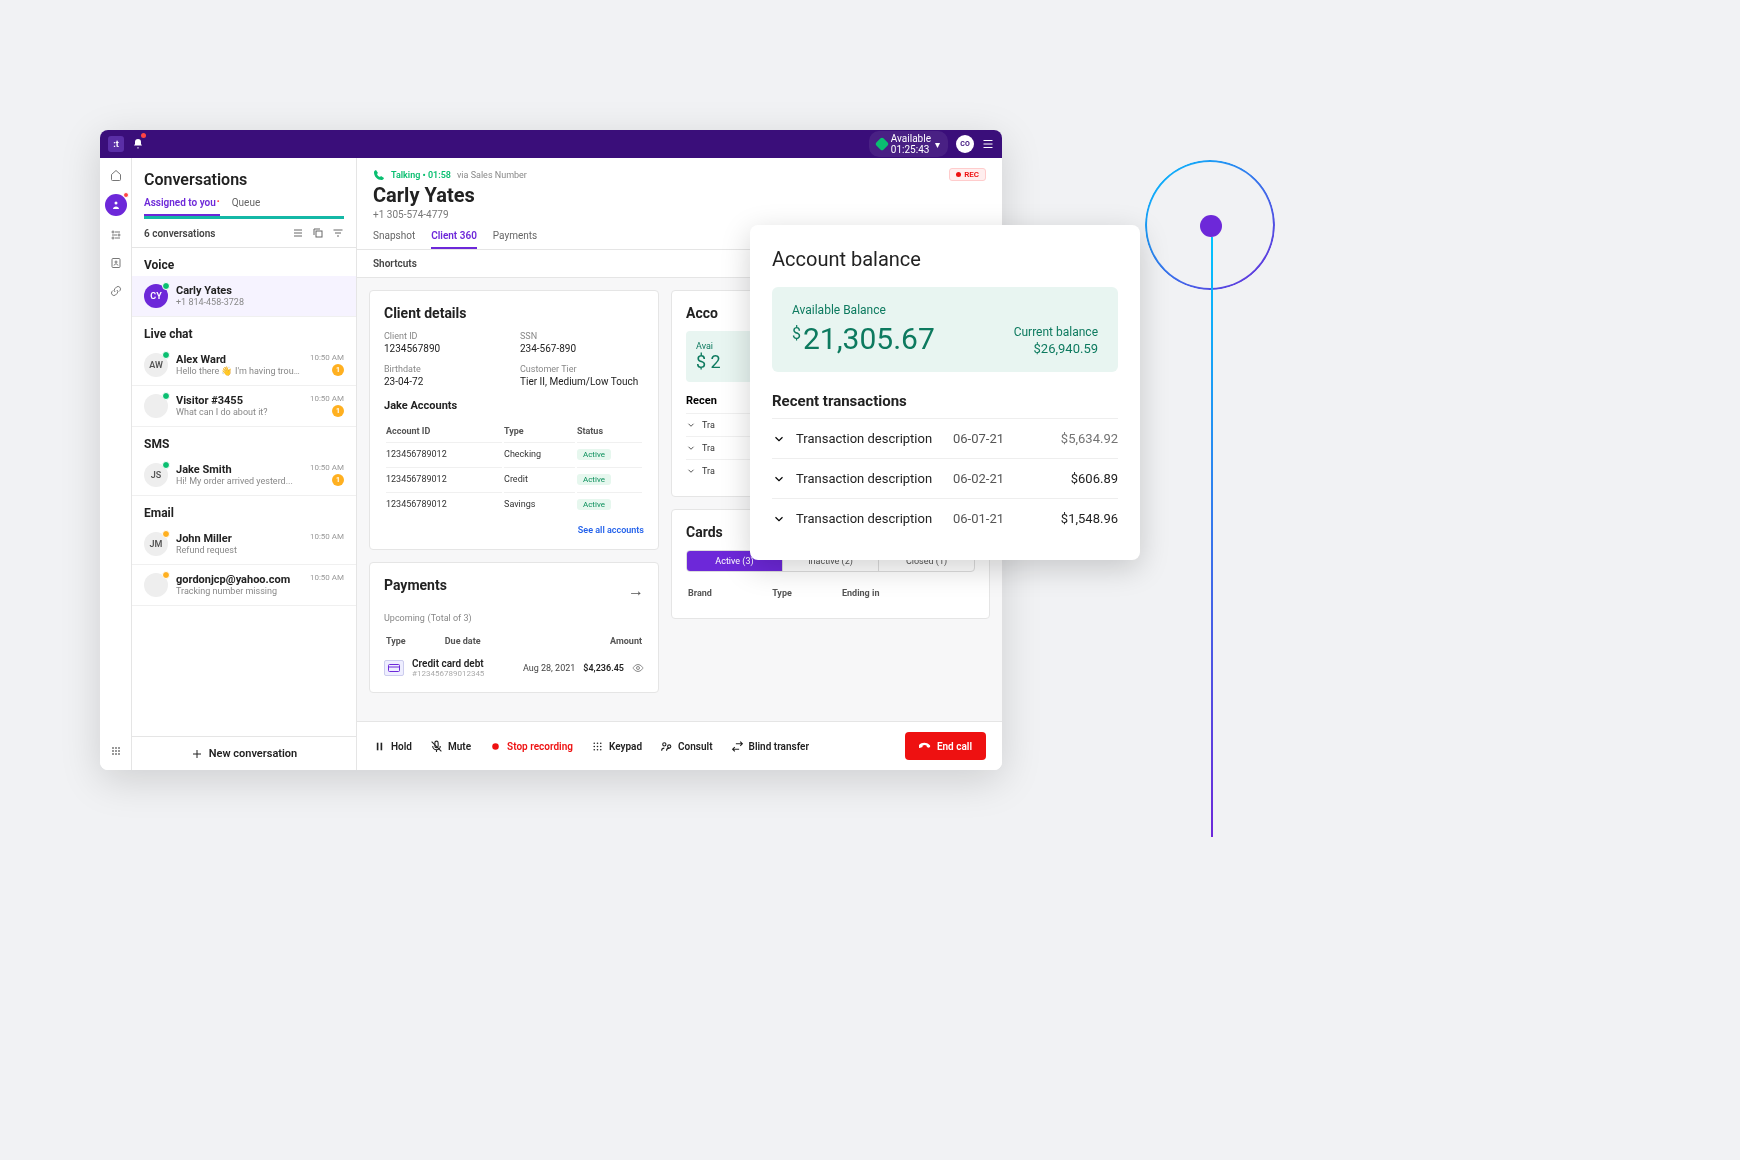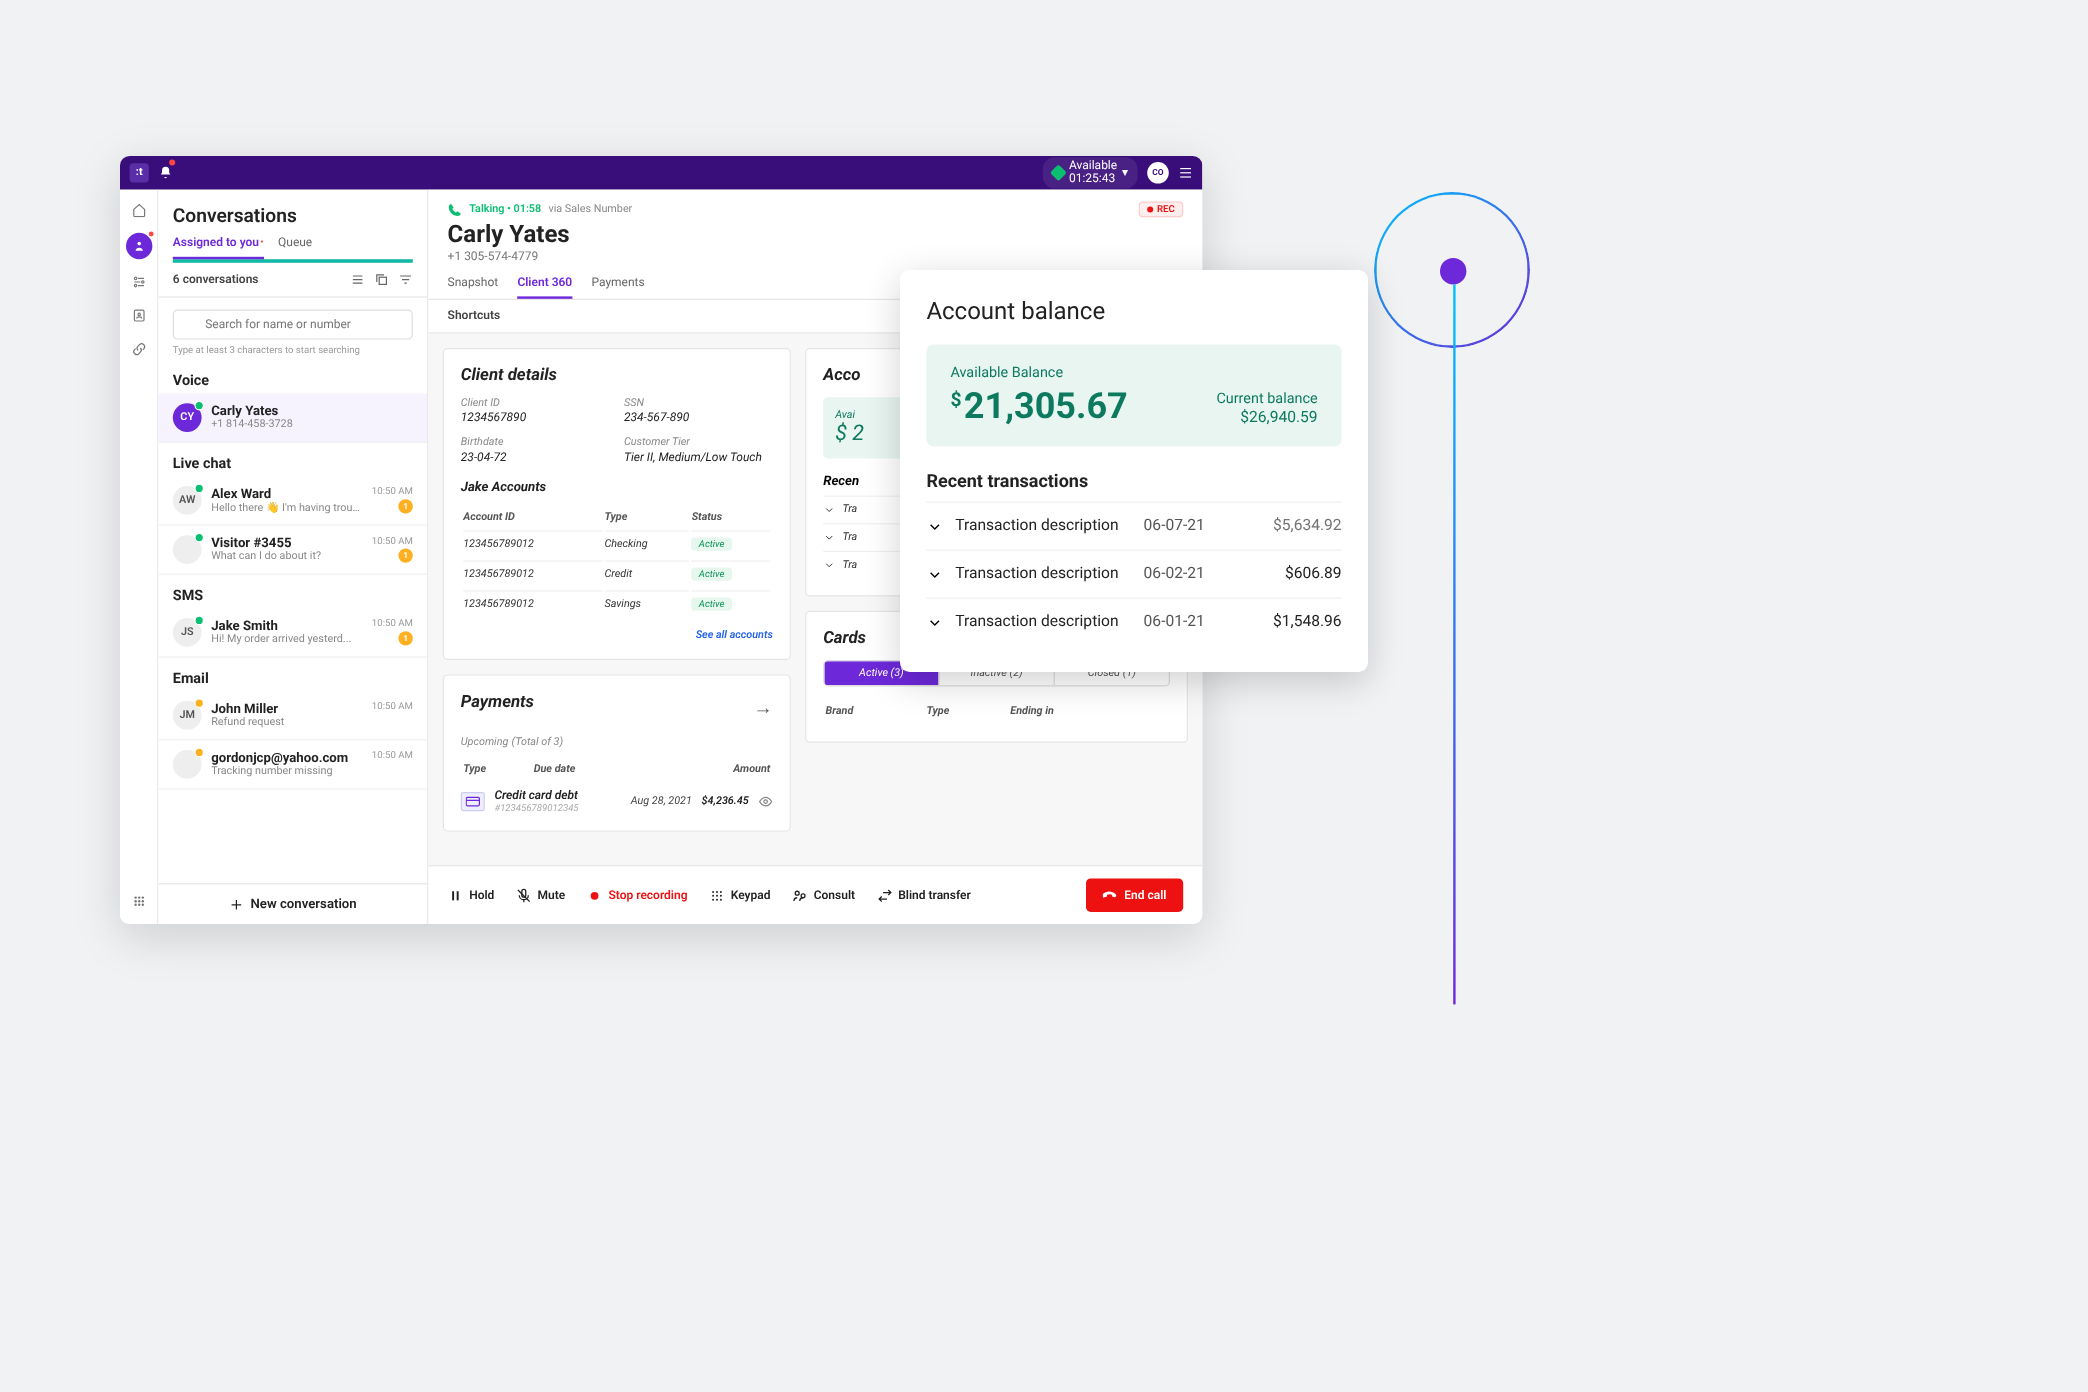--- a/index.html
+++ b/index.html
@@ -68,21 +68,21 @@
 .rec-badge { margin-left: auto; background: #fee; color: #e11; border: 1px solid #fcc; border-radius: 3px; padding: 1px 6px; font-size: 8px; font-weight: 600; display: flex; align-items: center; gap: 3px; }
 .rec-badge::before { content: ''; width: 5px; height: 5px; background: #e11; border-radius: 50%; }
 .main-name { font-size: 20px; font-weight: 700; color: #222; margin-top: 2px; }
 .main-phone { font-size: 10px; color: #777; margin-top: 2px; }
 .main-tabs { display: flex; gap: 16px; margin-top: 10px; font-size: 10px; }
 .main-tab { padding-bottom: 6px; color: #666; cursor: pointer; }
 .main-tab.active { color: #6d28d9; border-bottom: 2px solid #6d28d9; font-weight: 600; }
 .shortcuts-bar { background: #fff; padding: 8px 16px; border-bottom: 1px solid #e5e5e5; font-size: 10px; color: #444; font-weight: 600; }
 
 .main-content { flex: 1; padding: 12px; display: flex; gap: 12px; overflow: hidden; }
-.col { display: flex; flex-direction: column; gap: 12px; font-style: italic; }
+.col { display: flex; flex-direction: column; gap: 12px; }
 .col-left { width: 290px; }
 .col-right { flex: 1; }
 .card { background: #fff; border: 1px solid #e5e5e5; border-radius: 4px; padding: 14px; }
 .card-title { font-size: 14px; font-weight: 700; color: #222; margin-bottom: 10px; }
 .detail-grid { display: grid; grid-template-columns: 1fr 1fr; gap: 10px 12px; margin-bottom: 12px; }
 .detail-label { font-size: 9px; color: #888; }
 .detail-value { font-size: 10px; color: #222; margin-top: 2px; }
 .subhead { font-size: 11px; font-weight: 700; color: #222; margin-top: 8px; margin-bottom: 8px; }
 .acct-table { width: 100%; font-size: 9px; }
 .acct-table th { text-align: left; color: #555; font-weight: 700; padding: 4px 0; }
@@ -127,21 +127,21 @@
 .tb-action svg { width: 13px; height: 13px; }
 .tb-action.rec { color: #e11; }
 .tb-action.rec svg circle { fill: #e11; }
 .new-conv-btn { display: flex; align-items: center; justify-content: center; gap: 6px; font-size: 11px; font-weight: 600; color: #222; padding: 10px; border-top: 1px solid #e5e5e5; cursor: pointer; }
 .end-call-btn { margin-left: auto; background: #e11; color: #fff; border: none; border-radius: 4px; padding: 8px 14px; font-size: 10px; font-weight: 600; display: flex; align-items: center; gap: 6px; cursor: pointer; }
 
 .popup-balance { position: absolute; left: 750px; top: 225px; width: 390px; background: #fff; border-radius: 8px; box-shadow: 0 8px 30px rgba(0,0,0,0.18); padding: 22px; }
 .popup-title { font-size: 20px; font-weight: 400; color: #222; margin-bottom: 16px; }
 .popup-bal-box { background: #e8f5f1; border-radius: 6px; padding: 16px 20px; display: flex; justify-content: space-between; align-items: flex-end; }
 .popup-bal-left .lbl { font-size: 12px; color: #0d7a5f; }
-.popup-bal-left .val { font-size: 30px; color: #0d7a5f; font-weight: 700; margin-top: 4px; }
+.popup-bal-left .val { font-size: 30px; color: #0d7a5f; font-weight: 400; margin-top: 4px; }
 .popup-bal-left .val sup { font-size: 16px; vertical-align: 10px; margin-right: 2px; }
 .popup-bal-right { text-align: right; }
 .popup-bal-right .lbl { font-size: 12px; color: #0d7a5f; }
 .popup-bal-right .val { font-size: 13px; color: #0d7a5f; margin-top: 2px; }
 .popup-recent-hdr { font-size: 15px; font-weight: 700; color: #222; margin-top: 20px; margin-bottom: 8px; }
 .popup-txn { display: flex; align-items: center; padding: 12px 0; border-top: 1px solid #eee; font-size: 13px; }
 .popup-txn svg { width: 14px; height: 14px; margin-right: 10px; }
 .popup-txn-desc { flex: 1; color: #222; }
 .popup-txn-date { color: #555; width: 80px; }
 .popup-txn-amt { width: 85px; text-align: right; color: #222; }
@@ -259,30 +259,20 @@
           <svg viewBox="0 0 24 24" fill="none" stroke="currentColor" stroke-width="2">
               <rect x="8" y="8" width="12" height="12"></rect>
               <path d="M4 16V4h12"></path>
             </svg>
           <svg viewBox="0 0 24 24" fill="none" stroke="currentColor" stroke-width="2">
               <line x1="3" y1="6" x2="21" y2="6"></line>
               <line x1="6" y1="12" x2="18" y2="12"></line>
               <line x1="10" y1="18" x2="14" y2="18"></line>
             </svg>
         </div>
-      </div>
-      <div class="search-wrap">
-        <div class="search-box">
-          <svg viewBox="0 0 24 24" fill="none" stroke="currentColor" stroke-width="2">
-              <circle cx="10" cy="10" r="6"></circle>
-              <line x1="15" y1="15" x2="20" y2="20"></line>
-            </svg>
-          <input class="search-input" placeholder="Search for name or number" style="">
-        </div>
-        <div class="search-hint">Type at least 3 characters to start searching</div>
       </div>
 
       <div class="section-hdr">Voice</div>
       <div class="conv-item active">
         <div class="conv-av conv-av-purple">
             <span>CY</span>
             <div class="status-dot sd-green"></div>
           </div>
         <div class="conv-content">
           <div class="conv-name">Carly Yates</div>

